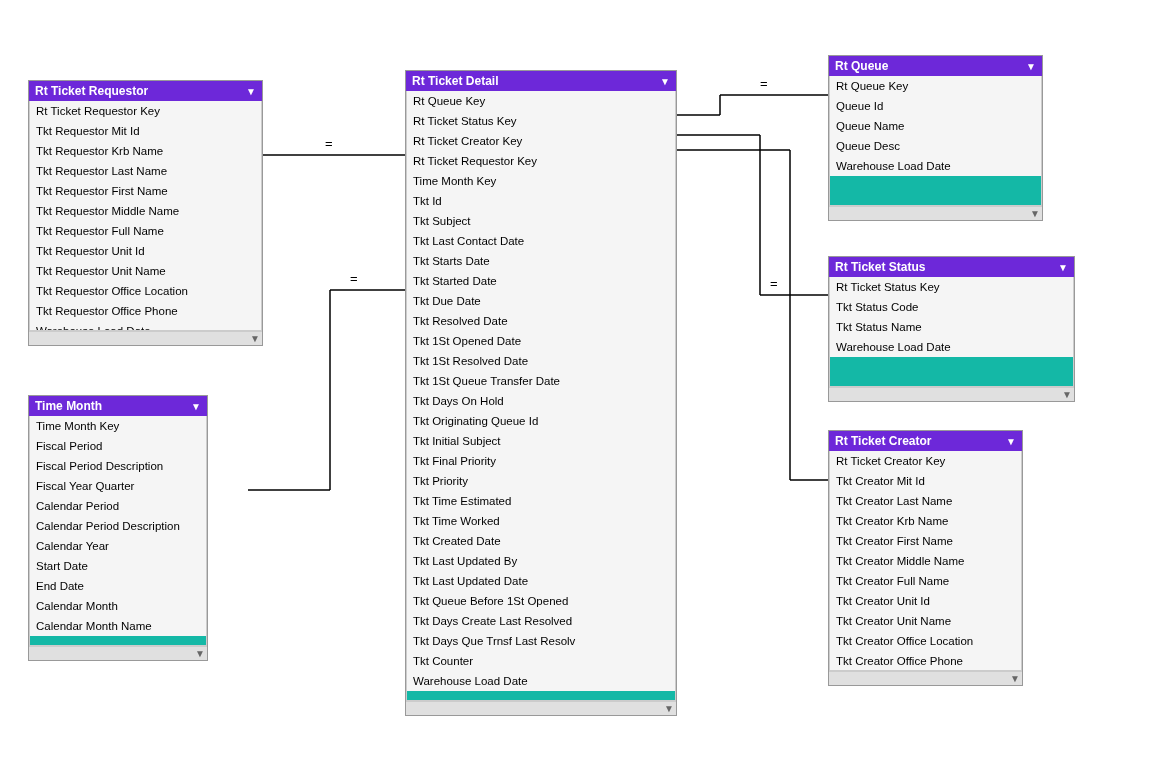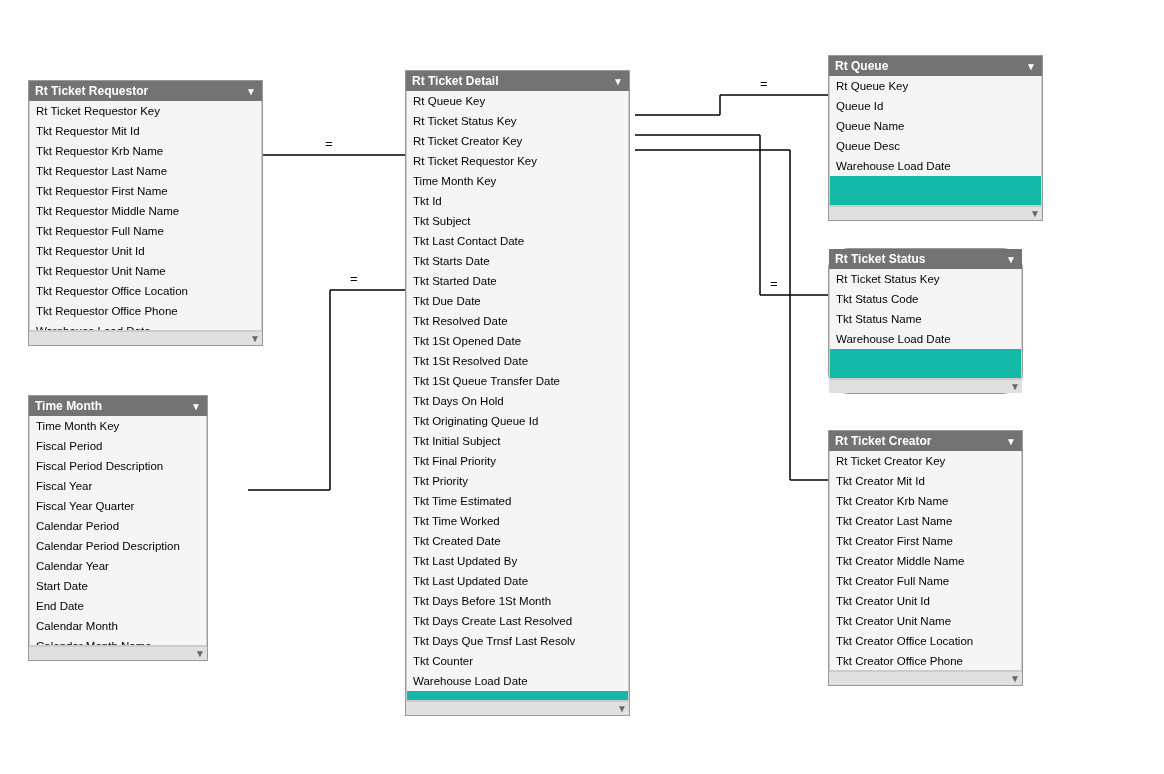--- a/index.html
+++ b/index.html
@@ -30,21 +30,21 @@
 
     .table-box {
       position: absolute;
       border: 1px solid #999;
       background: #fff;
       z-index: 1;
       min-width: 160px;
     }
 
     .table-header {
-      background: #737373;
+      background: #6d28d9;
       color: #fff;
       font-weight: bold;
       font-size: 12px;
       padding: 3px 6px;
       display: flex;
       align-items: center;
       justify-content: space-between;
       cursor: default;
     }
 
@@ -134,34 +134,33 @@
 
   <div class="table-box" style="left:28px; top:395px; width:180px;">
     <div class="table-header">
       <span>Time Month</span>
       <span class="dropdown-arrow">▼</span>
     </div>
     <div class="table-body" style="height:230px; overflow-y:scroll;">
       <div class="table-row-item">Time Month Key</div>
       <div class="table-row-item">Fiscal Period</div>
       <div class="table-row-item">Fiscal Period Description</div>
-      <div class="table-row-item">Fiscal Year</div>
       <div class="table-row-item">Fiscal Year Quarter</div>
       <div class="table-row-item">Calendar Period</div>
       <div class="table-row-item">Calendar Period Description</div>
       <div class="table-row-item">Calendar Year</div>
       <div class="table-row-item">Start Date</div>
       <div class="table-row-item">End Date</div>
       <div class="table-row-item">Calendar Month</div>
       <div class="table-row-item">Calendar Month Name</div>
     </div>
     <div class="scrollbar-hint">▼</div>
   </div>
 
-  <div class="table-box" style="left:405px; top:70px; width:225px;">
+  <div class="table-box" style="left:405px; top:70px; width:272px;">
     <div class="table-header">
       <span>Rt Ticket Detail</span>
       <span class="dropdown-arrow">▼</span>
     </div>
     <div class="table-body" style="height:610px; overflow-y:scroll;">
       <div class="table-row-item">Rt Queue Key</div>
       <div class="table-row-item">Rt Ticket Status Key</div>
       <div class="table-row-item">Rt Ticket Creator Key</div>
       <div class="table-row-item">Rt Ticket Requestor Key</div>
       <div class="table-row-item">Time Month Key</div>
@@ -178,21 +177,21 @@
       <div class="table-row-item">Tkt Days On Hold</div>
       <div class="table-row-item">Tkt Originating Queue Id</div>
       <div class="table-row-item">Tkt Initial Subject</div>
       <div class="table-row-item">Tkt Final Priority</div>
       <div class="table-row-item">Tkt Priority</div>
       <div class="table-row-item">Tkt Time Estimated</div>
       <div class="table-row-item">Tkt Time Worked</div>
       <div class="table-row-item">Tkt Created Date</div>
       <div class="table-row-item">Tkt Last Updated By</div>
       <div class="table-row-item">Tkt Last Updated Date</div>
-      <div class="table-row-item">Tkt Days Before 1St Month</div>
+      <div class="table-row-item">Tkt Queue Before 1St Opened</div>
       <div class="table-row-item">Tkt Days Create Last Resolved</div>
       <div class="table-row-item">Tkt Days Que Trnsf Last Resolv</div>
       <div class="table-row-item">Tkt Counter</div>
       <div class="table-row-item">Warehouse Load Date</div>
     </div>
     <div class="scrollbar-hint">▼</div>
   </div>
 
   <div class="table-box" style="left:828px; top:55px; width:215px;">
     <div class="table-header">
@@ -202,21 +201,21 @@
     <div class="table-body" style="height:130px; overflow-y:scroll;">
       <div class="table-row-item">Rt Queue Key</div>
       <div class="table-row-item">Queue Id</div>
       <div class="table-row-item">Queue Name</div>
       <div class="table-row-item">Queue Desc</div>
       <div class="table-row-item">Warehouse Load Date</div>
     </div>
     <div class="scrollbar-hint">▼</div>
   </div>
 
-  <div class="table-box" style="left:828px; top:248px; width:195px;border-radius:21px;">
+  <div class="table-box" style="left:828px; top:256px; width:247px;">
     <div class="table-header">
       <span>Rt Ticket Status</span>
       <span class="dropdown-arrow">▼</span>
     </div>
     <div class="table-body" style="height:110px; overflow-y:scroll;">
       <div class="table-row-item">Rt Ticket Status Key</div>
       <div class="table-row-item">Tkt Status Code</div>
       <div class="table-row-item">Tkt Status Name</div>
       <div class="table-row-item">Warehouse Load Date</div>
     </div>
@@ -224,22 +223,22 @@
   </div>
 
   <div class="table-box" style="left:828px; top:430px; width:195px;">
     <div class="table-header">
       <span>Rt Ticket Creator</span>
       <span class="dropdown-arrow">▼</span>
     </div>
     <div class="table-body" style="height:220px; overflow-y:scroll;">
       <div class="table-row-item">Rt Ticket Creator Key</div>
       <div class="table-row-item">Tkt Creator Mit Id</div>
+      <div class="table-row-item">Tkt Creator Last Name</div>
       <div class="table-row-item">Tkt Creator Krb Name</div>
-      <div class="table-row-item">Tkt Creator Last Name</div>
       <div class="table-row-item">Tkt Creator First Name</div>
       <div class="table-row-item">Tkt Creator Middle Name</div>
       <div class="table-row-item">Tkt Creator Full Name</div>
       <div class="table-row-item">Tkt Creator Unit Id</div>
       <div class="table-row-item">Tkt Creator Unit Name</div>
       <div class="table-row-item">Tkt Creator Office Location</div>
       <div class="table-row-item">Tkt Creator Office Phone</div>
 
     </div>
     <div class="scrollbar-hint">▼</div>

